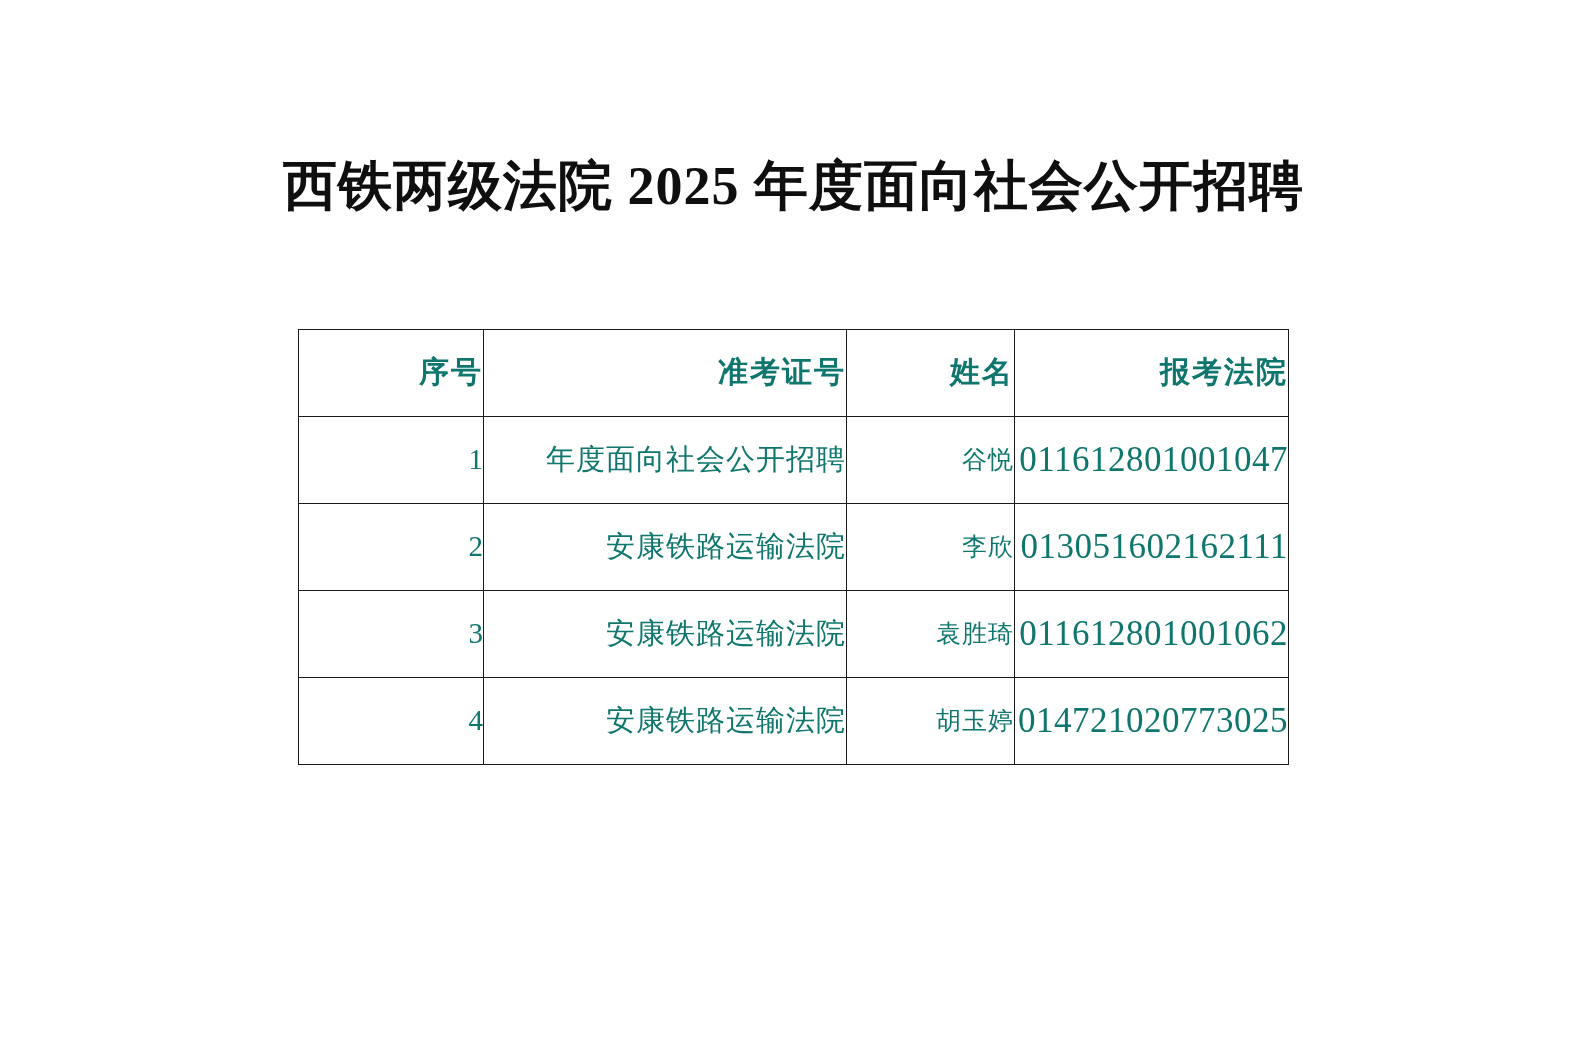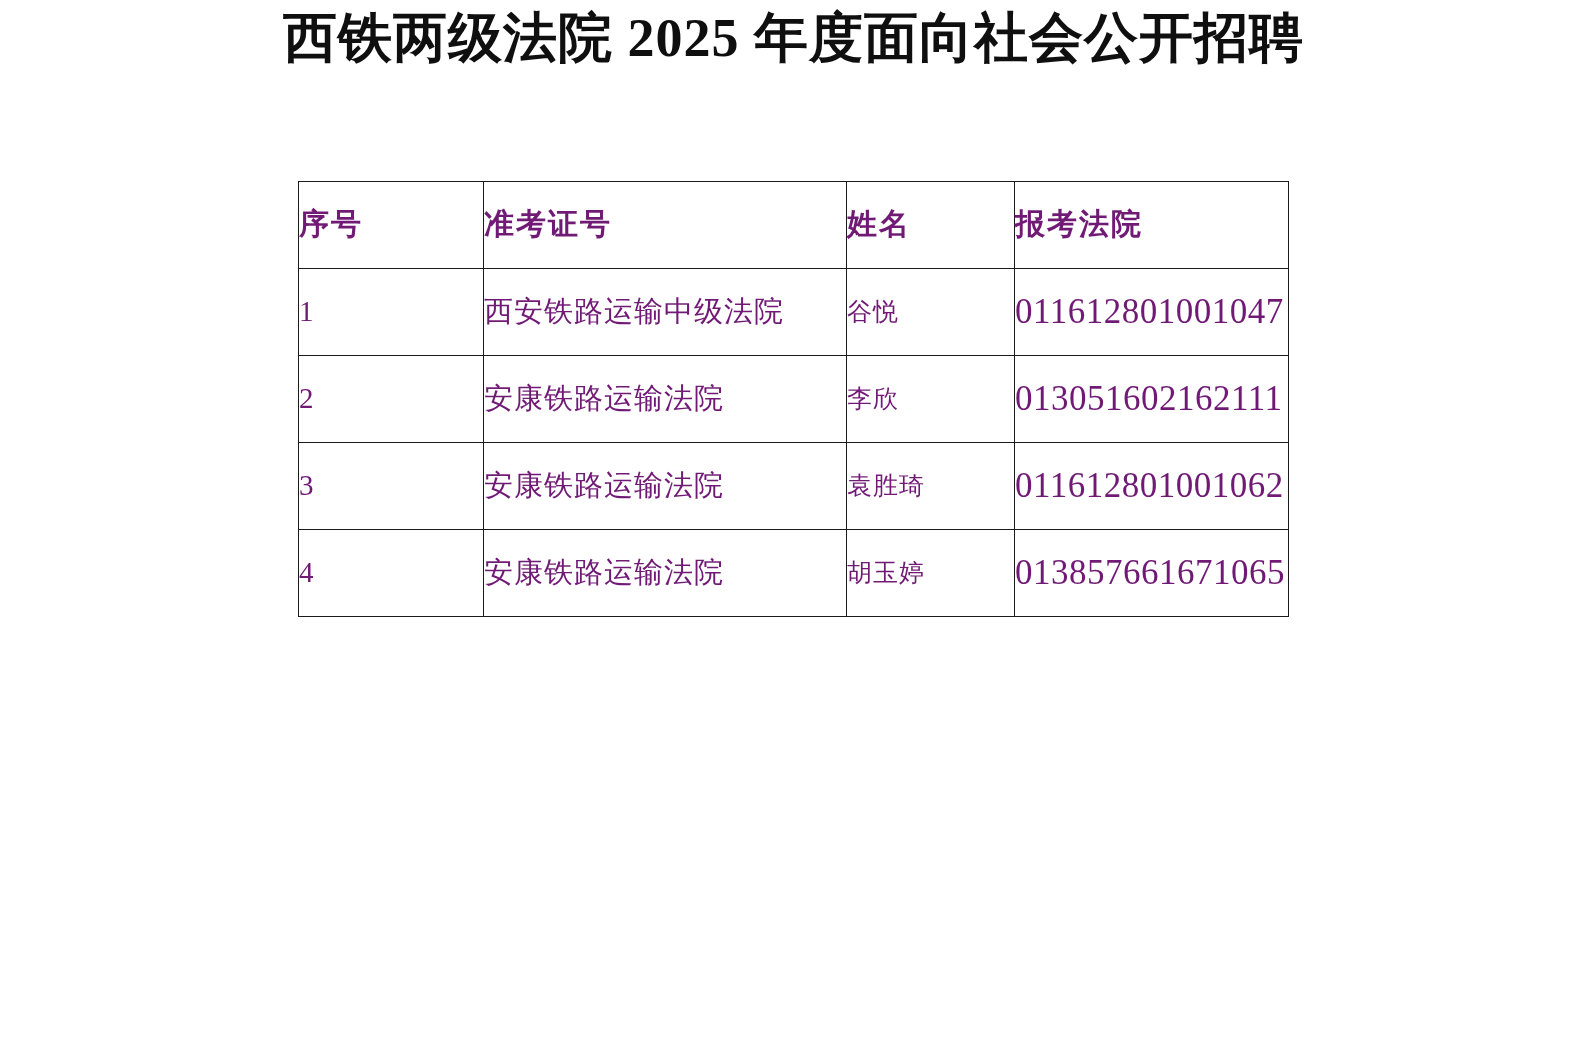--- a/index.html
+++ b/index.html
@@ -15,20 +15,21 @@
     overflow: hidden;
   }
   .page {
     position: relative;
     width: 1587px;
     height: 1043px;
     box-sizing: border-box;
   }
   .doc-title {
     margin: 0;
+    padding-top: 148px;
     text-align: center;
     font-size: 54px;
     line-height: 1.42;
     font-weight: bold;
     letter-spacing: 1px;
     font-family: "Liberation Serif", "DejaVu Serif", serif;
   }
   .doc-title .line {
     display: block;
     white-space: pre;
@@ -40,26 +41,26 @@
   }
   table.listing {
     border-collapse: collapse;
     width: 990px;
     table-layout: fixed;
     font-size: 29px;
   }
   table.listing th,
   table.listing td {
     border: 1px solid #1a1a1a;
-    text-align: left;
+    text-align: right;
     vertical-align: middle;
     padding: 0;
     height: 86px;
     font-weight: normal;
-    color: #701a75;
+    color: #0f766e;
   }
   table.listing thead th {
     font-weight: bold;
     font-size: 30px;
     letter-spacing: 2px;
   }
   col.c-index { width: 185px; }
   col.c-court { width: 363px; }
   col.c-name  { width: 168px; }
   col.c-admit { width: 274px; }
@@ -89,39 +90,39 @@
         <tr>
           <th>序号</th>
           <th>准考证号</th>
           <th>姓名</th>
           <th>报考法院</th>
         </tr>
       </thead>
       <tbody>
         <tr>
           <td class="cell-index">1</td>
-          <td class="cell-court">西安铁路运输中级法院</td>
+          <td class="cell-court">年度面向社会公开招聘</td>
           <td class="cell-name">谷悦</td>
           <td class="cell-admit">011612801001047</td>
         </tr>
         <tr>
           <td class="cell-index">2</td>
           <td class="cell-court">安康铁路运输法院</td>
           <td class="cell-name">李欣</td>
           <td class="cell-admit">013051602162111</td>
         </tr>
         <tr>
           <td class="cell-index">3</td>
           <td class="cell-court">安康铁路运输法院</td>
           <td class="cell-name">袁胜琦</td>
           <td class="cell-admit">011612801001062</td>
         </tr>
         <tr>
           <td class="cell-index">4</td>
           <td class="cell-court">安康铁路运输法院</td>
           <td class="cell-name">胡玉婷</td>
-          <td class="cell-admit">013857661671065</td>
+          <td class="cell-admit">014721020773025</td>
         </tr>
       </tbody>
     </table>
   </div>
 
 </div>
 
 </body></html>

